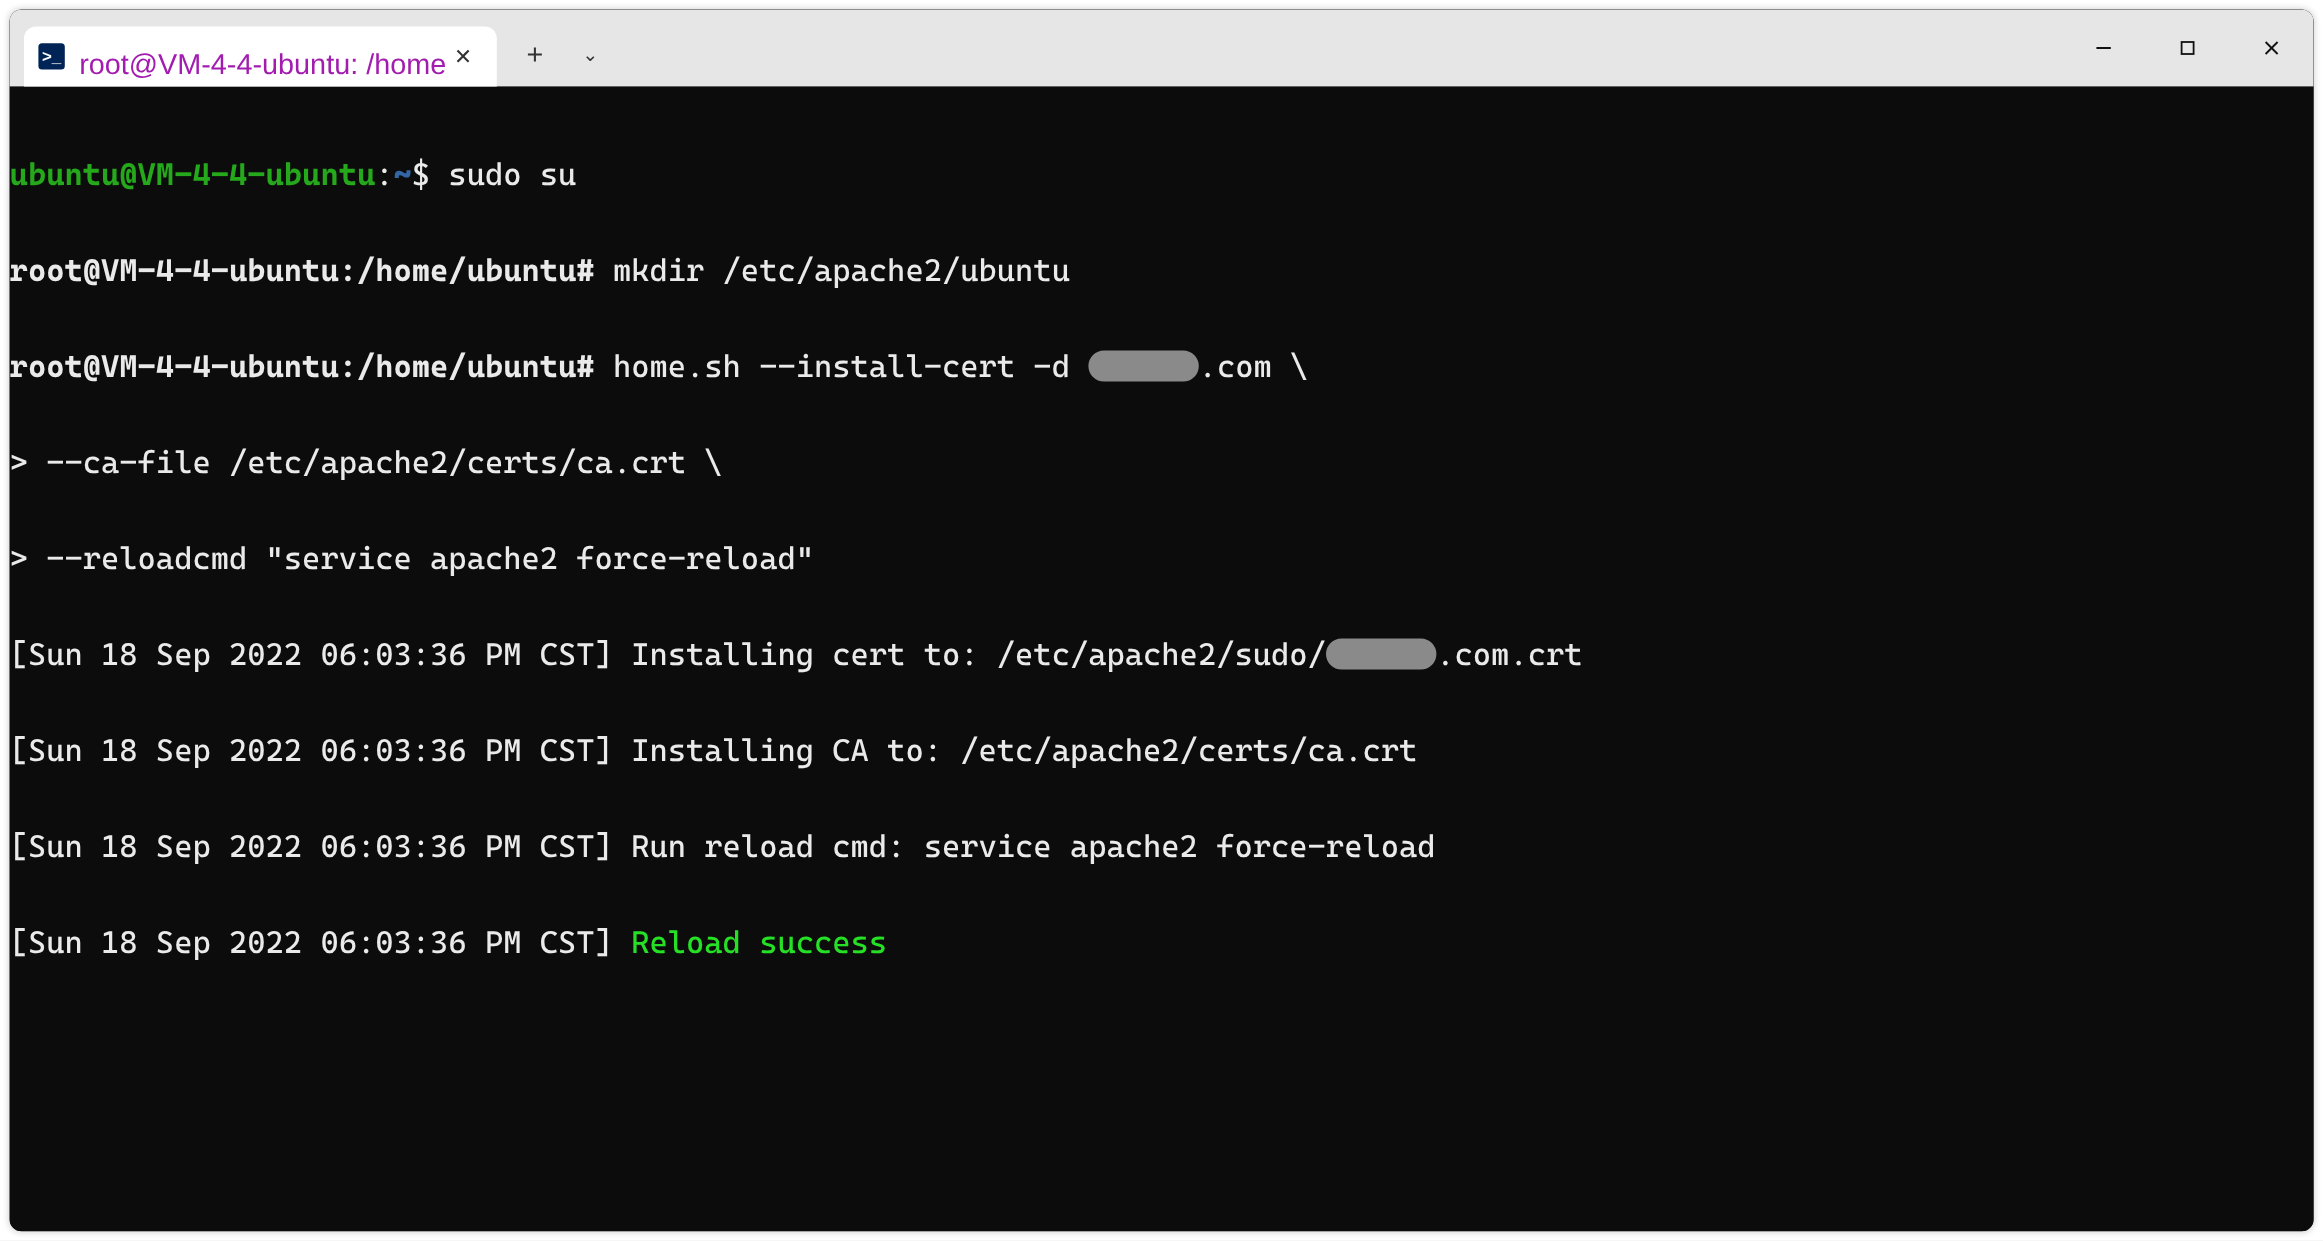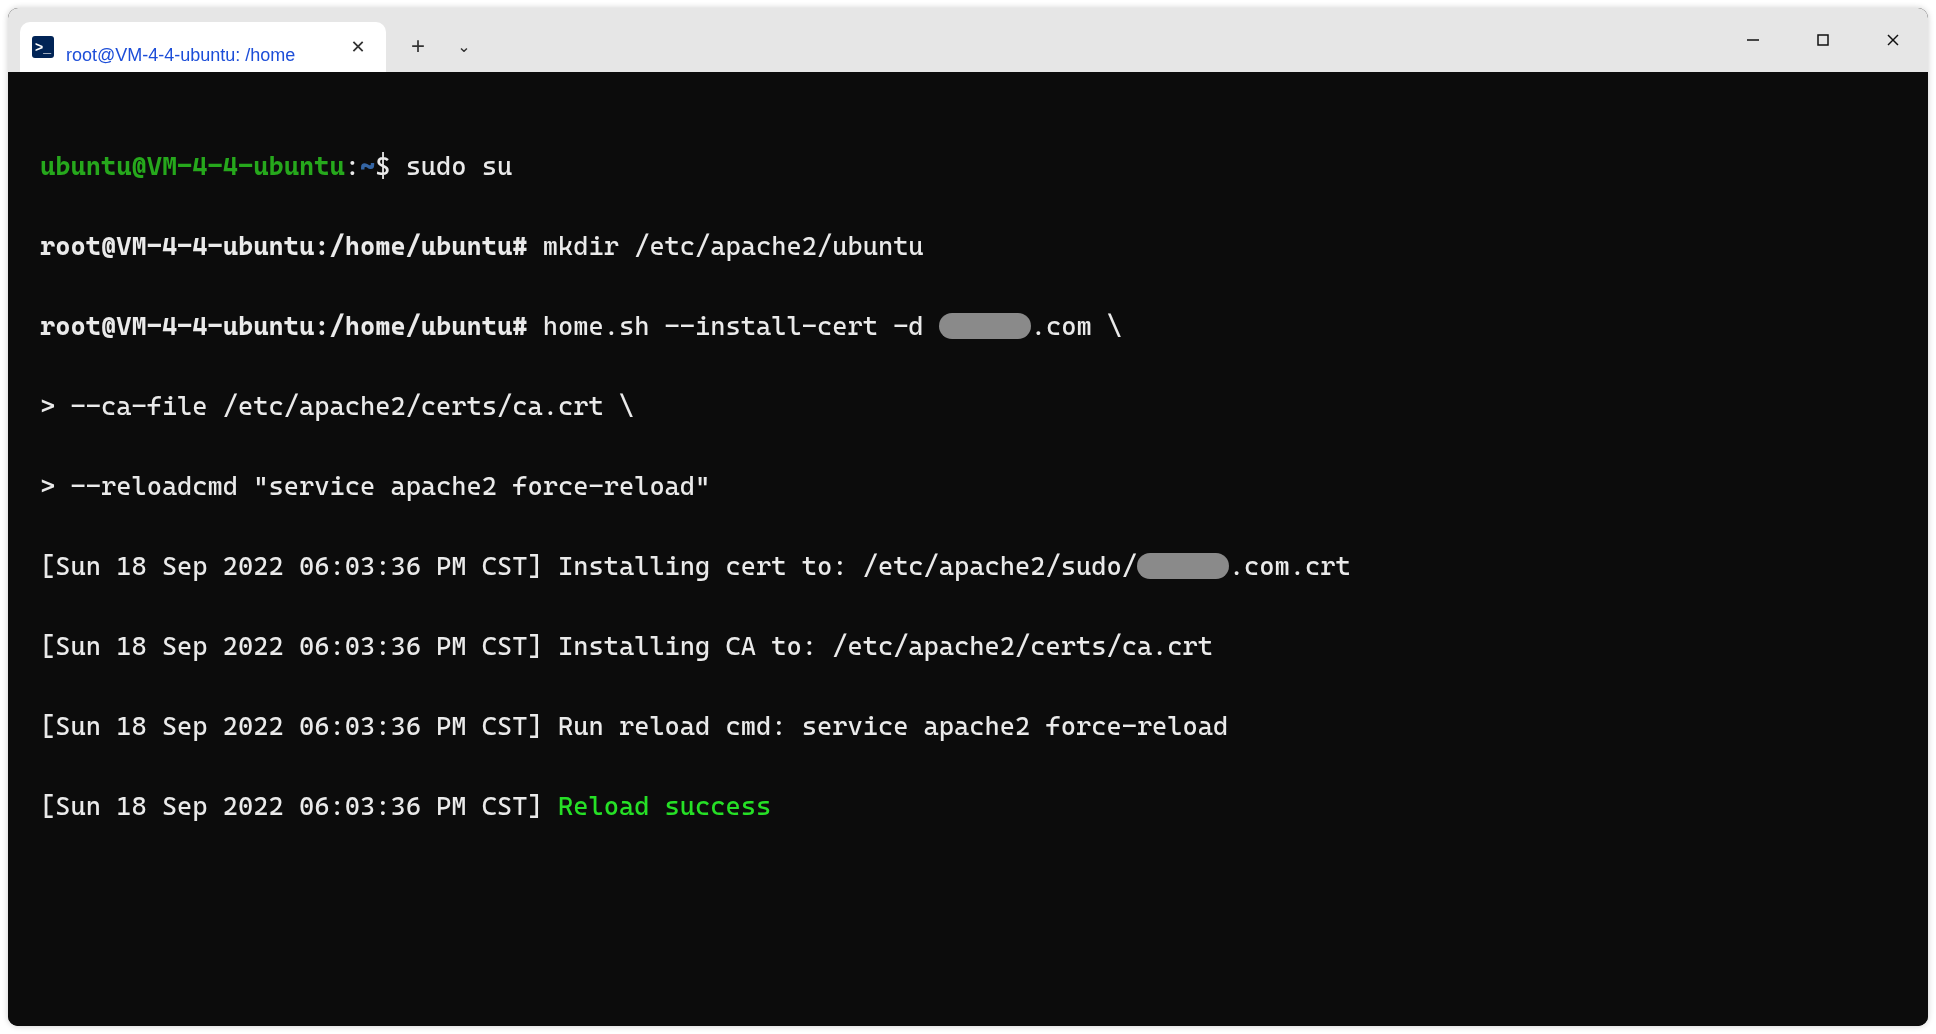--- a/index.html
+++ b/index.html
@@ -2,28 +2,28 @@
 <html><head>
 <meta charset="utf-8">
 <style>
   html,body{margin:0;padding:0;width:1936px;height:1034px;background:#fff;font-family:"Segoe UI",Arial,sans-serif;overflow:hidden;}
   .window{position:absolute;left:8px;top:8px;right:8px;bottom:8px;border-radius:10px;overflow:hidden;box-shadow:0 0 6px rgba(0,0,0,.2);display:flex;flex-direction:column;background:#0c0c0c;}
   .titlebar{height:64px;background:#e6e6e6;display:flex;align-items:flex-end;position:relative;}
   .tabstrip{display:flex;align-items:flex-end;height:64px;padding-left:12px;}
   .tab{display:flex;align-items:center;height:50px;background:#fff;border-radius:10px 10px 0 0;padding:0 14px 0 12px;min-width:340px;max-width:460px;position:relative;}
   .tab .ico{width:22px;height:22px;background:#012456;border-radius:3px;display:flex;align-items:center;justify-content:center;margin-right:12px;}
   .tab .ico span{color:#fff;font-weight:700;font-size:14px;}
-  .tab .title{flex:1;font-size:18px;color:#1d4ed8;white-space:nowrap;overflow:hidden;text-overflow:clip;margin-top:16px;}
+  .tab .title{flex:1;font-size:24px;color:#a21caf;white-space:nowrap;overflow:hidden;text-overflow:clip;margin-top:16px;}
   .tab .close{width:28px;height:28px;display:flex;align-items:center;justify-content:center;color:#333;font-size:18px;border-radius:4px;cursor:pointer;}
   .newtab{width:44px;height:44px;display:flex;align-items:center;justify-content:center;color:#333;font-size:24px;border-radius:6px;cursor:pointer;margin-left:10px;margin-bottom:4px;}
   .dropdown-btn{width:40px;height:44px;display:flex;align-items:center;justify-content:center;color:#333;font-size:16px;border-radius:6px;cursor:pointer;margin-left:4px;margin-bottom:4px;}
   .win-ctrls{position:absolute;right:0;top:0;height:64px;display:flex;align-items:center;}
   .win-btn{width:70px;height:50px;display:flex;align-items:center;justify-content:center;color:#111;cursor:pointer;}
   .win-btn svg{width:16px;height:16px;}
-  .terminal{flex:1;background:#0c0c0c;padding:14px 32px;font-family:"Cascadia Mono","Consolas","DejaVu Sans Mono",monospace;font-size:26px;line-height:40px;color:#eaeaea;white-space:pre;overflow:hidden;margin-top:20px;}
+  .terminal{flex:1;background:#0c0c0c;padding:14px 0;font-family:"Cascadia Mono","Consolas","DejaVu Sans Mono",monospace;font-size:26px;line-height:40px;color:#eaeaea;white-space:pre;overflow:hidden;}
   .t-line{display:block;}
   .g{color:#26a81c;font-weight:700;}
   .gs{color:#26e026;}
   .blue{color:#3465a4;font-weight:700;}
   .w{color:#eaeaea;}
   .bold{font-weight:700;}
   .redact{display:inline-block;vertical-align:-4px;height:26px;background:#8a8a8a;border-radius:16px;}
   .r1{width:92px;}
   .r2{width:76px;}
 </style>

